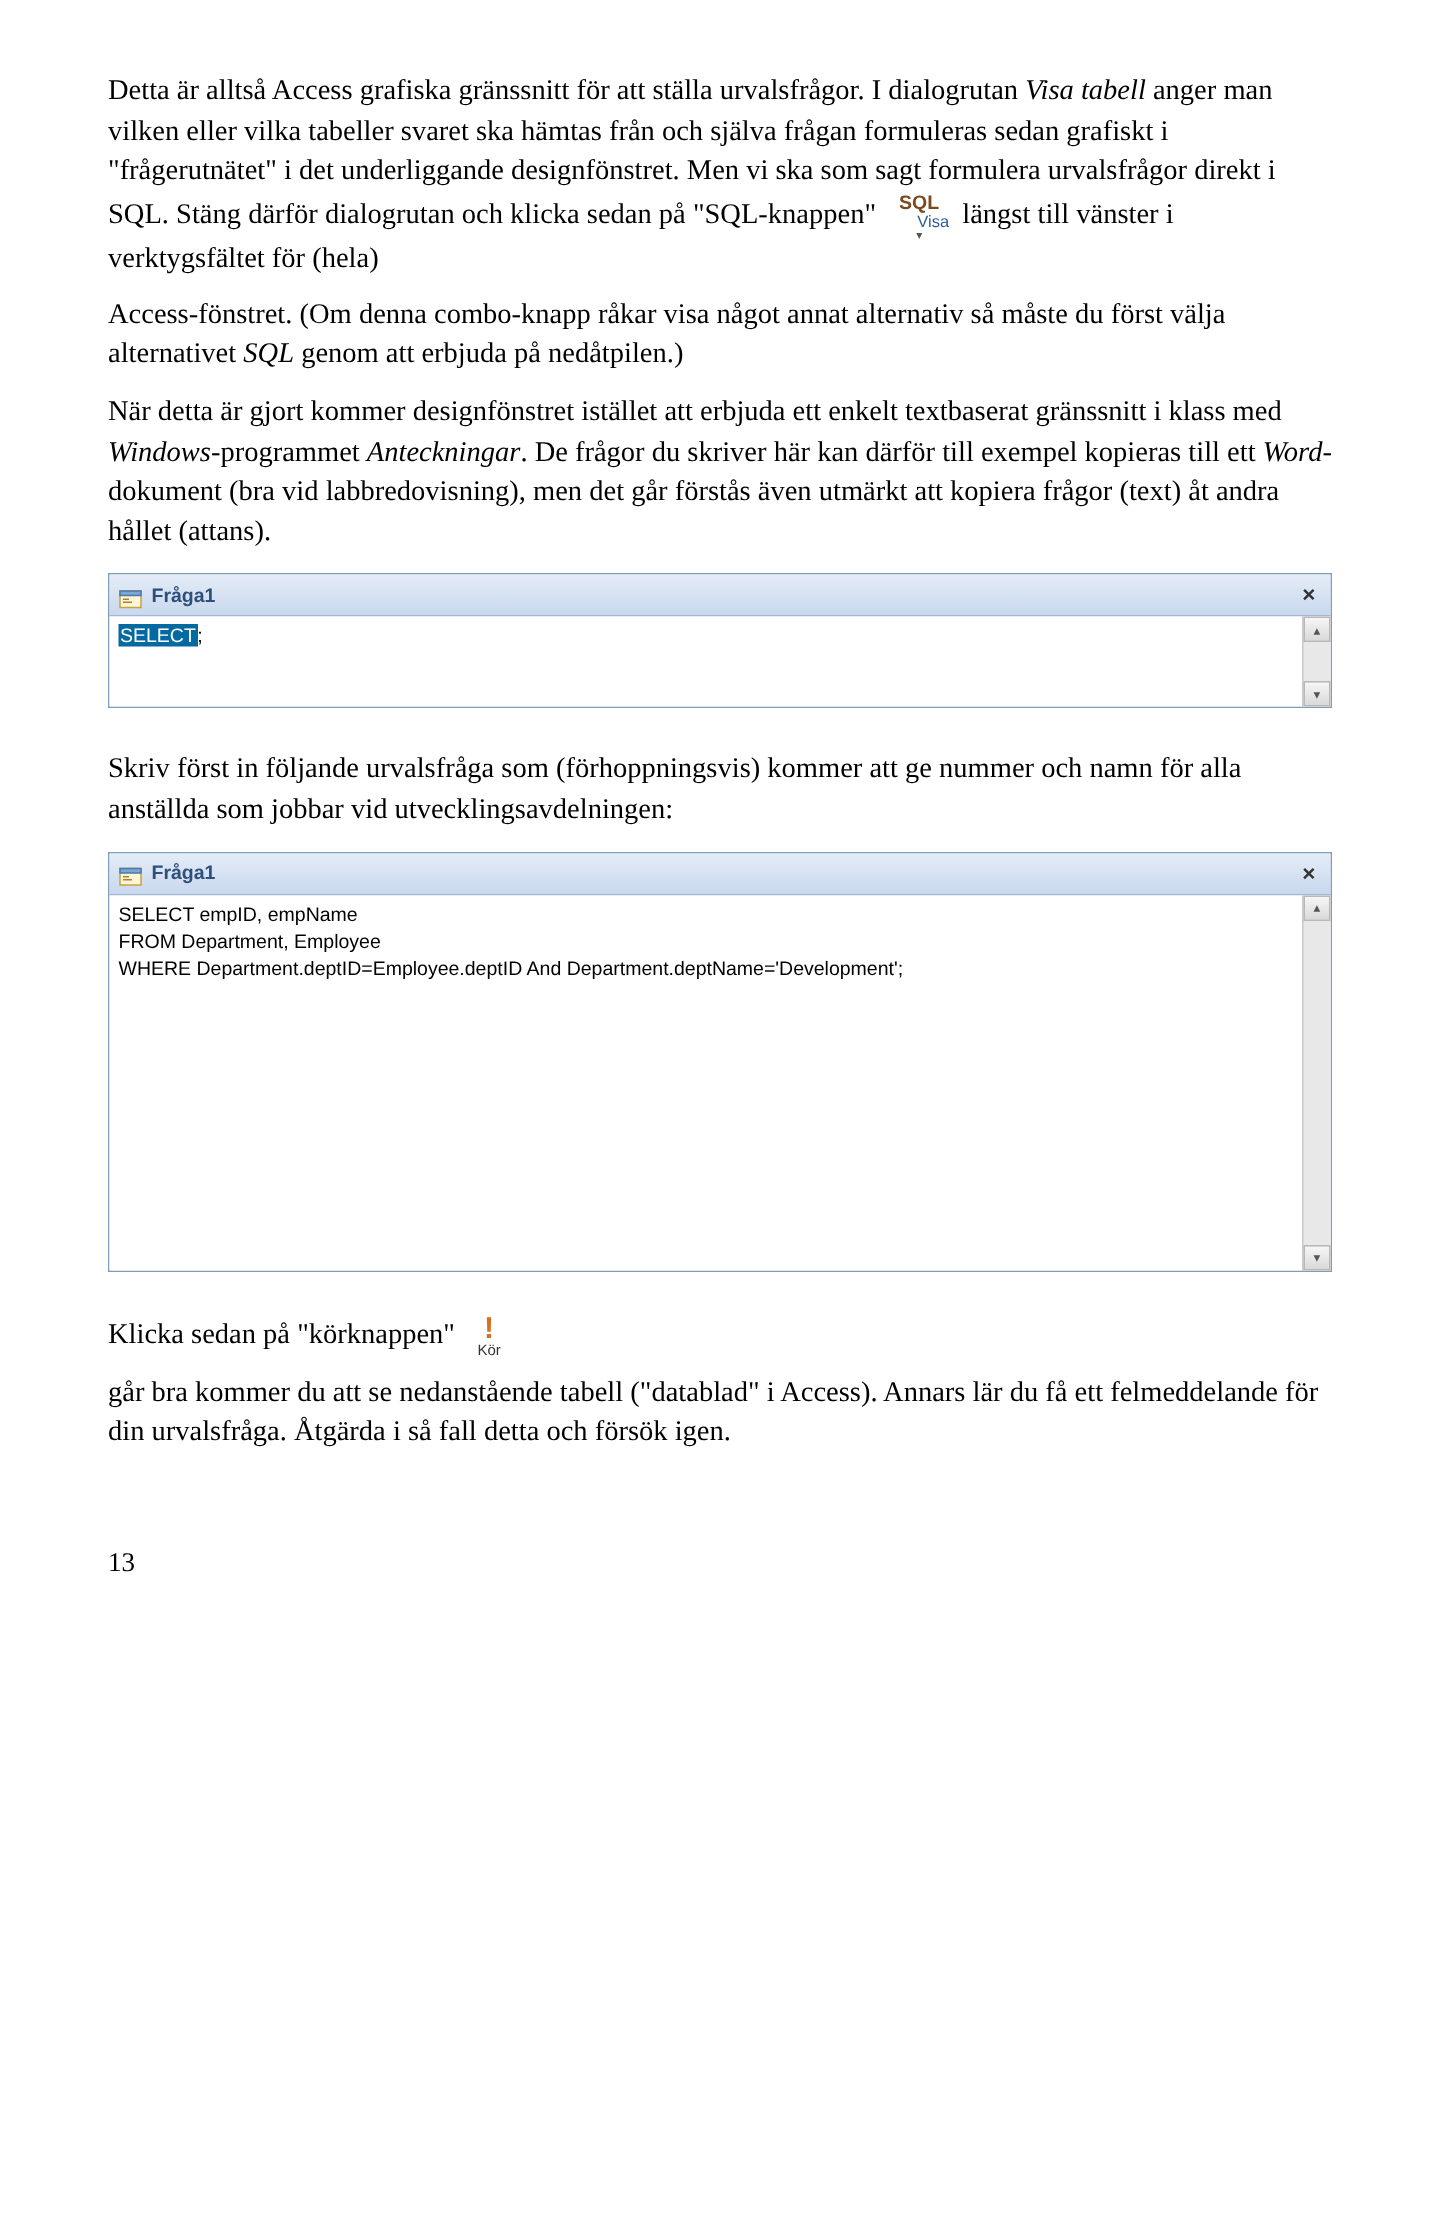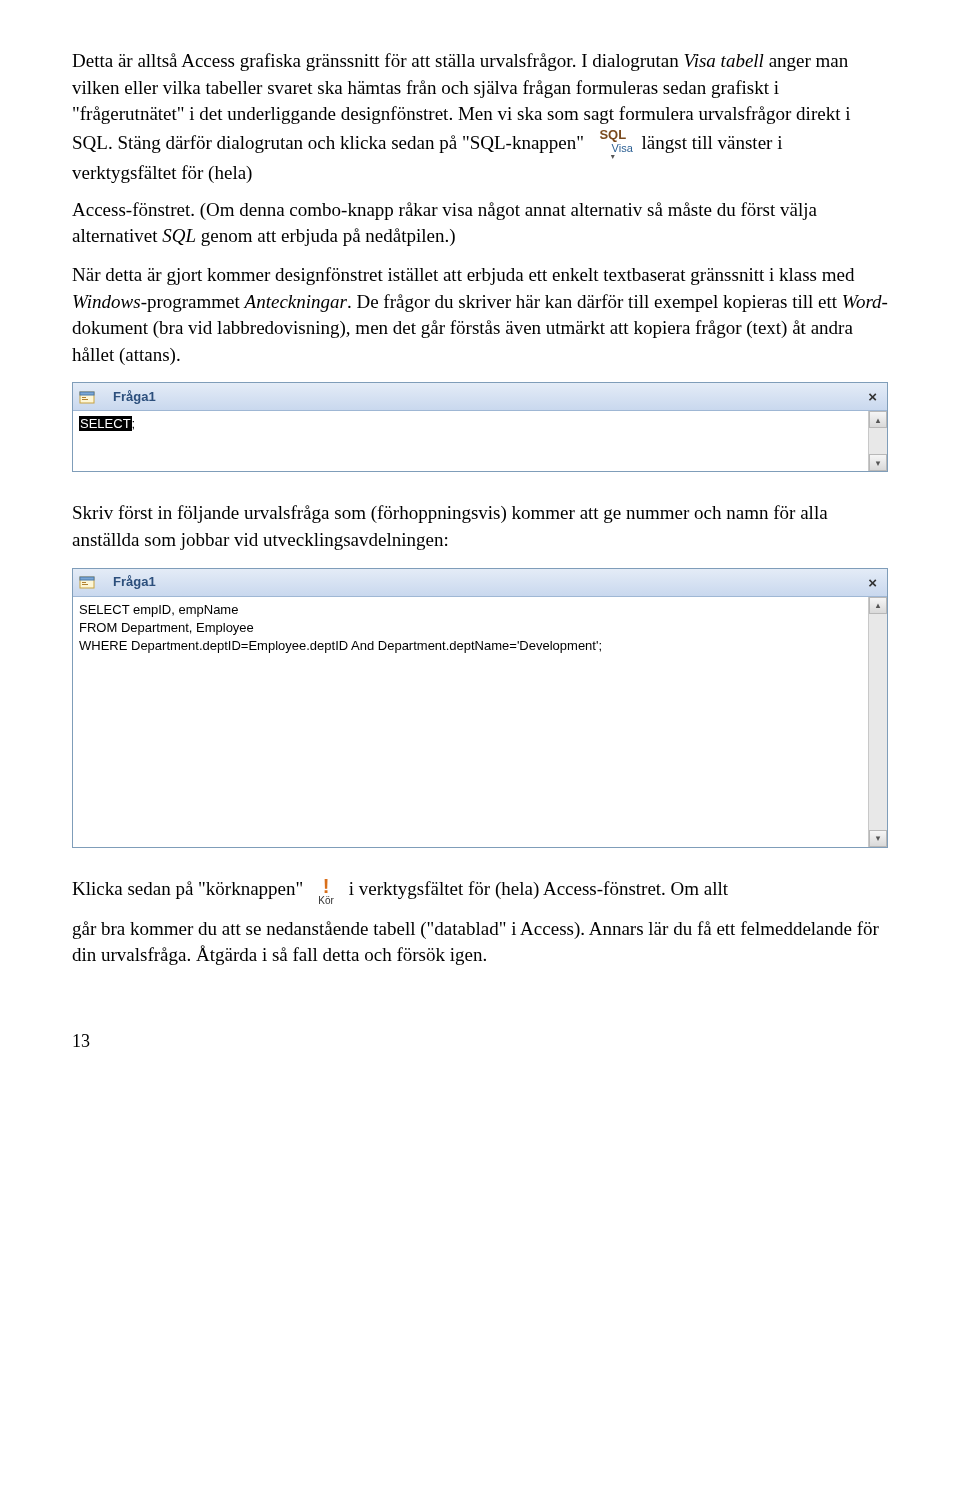--- a/index.html
+++ b/index.html
@@ -79,22 +79,22 @@
     display: flex;
     align-items: center;
     justify-content: space-between;
     font-family: Tahoma, Arial, sans-serif;
     font-size: 13px;
     color: #2c4f7c;
     font-weight: bold;
   }
   .sql-titlebar .left {
     display: flex;
-    align-items: center;
-    gap: 18px;
+    align-items: flex-end;
+    gap: 6px;
   }
   .title-icon {
     width: 16px;
     height: 14px;
     display: inline-block;
   }
   .close-x {
     font-family: Arial, sans-serif;
     font-weight: bold;
     font-size: 15px;
@@ -111,21 +111,21 @@
     font-family: Verdana, Tahoma, Arial, sans-serif;
     font-size: 13px;
     color: #000;
     padding: 4px 6px;
     white-space: pre;
     min-height: 60px;
     box-sizing: border-box;
   }
   .sql-content.tall { min-height: 250px; }
   .sql-content .sel {
-    background: #000000;
+    background: #0369a1;
     color: #fff;
     padding: 0 1px;
   }
   .sql-scroll {
     width: 18px;
     background: #e8e8e8;
     border-left: 1px solid #c8c8c8;
     display: flex;
     flex-direction: column;
     justify-content: space-between;
@@ -208,18 +208,18 @@
 <span>FROM Department, Employee</span>
 <span>WHERE Department.deptID=Employee.deptID And Department.deptName='Development';</span></div>
     <div class="sql-scroll">
       <div class="scroll-arrow">▴</div>
       <div class="scroll-arrow">▾</div>
     </div>
   </div>
 </div>
 
 <p class="para-sp">
-<span>Klicka sedan på "körknappen" </span><span class="inline-icon run-btn"><span class="exclaim">!</span><span class="kor">Kör</span></span><span> i verktygsfältet för (hela) Access-fönstret. Om allt</span>
+<span>Klicka sedan på "körknappen" </span><span class="inline-icon run-btn"><span class="exclaim">!</span><span class="kor">Kör</span></span>
 </p>
 
 <p>går bra kommer du att se nedanstående tabell ("datablad" i Access). Annars lär du få ett felmeddelande för din urvalsfråga. Åtgärda i så fall detta och försök igen.</p>
 
 <div class="page-num">13</div>
 
 </body></html>

